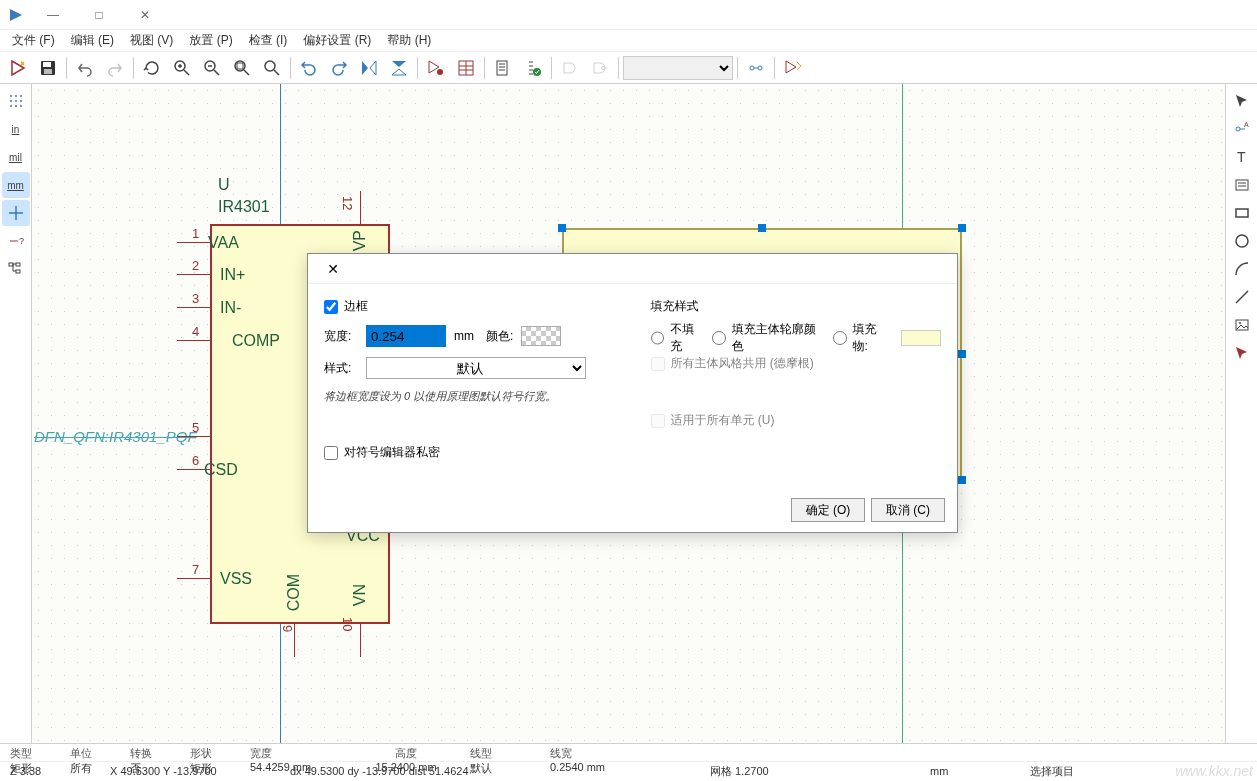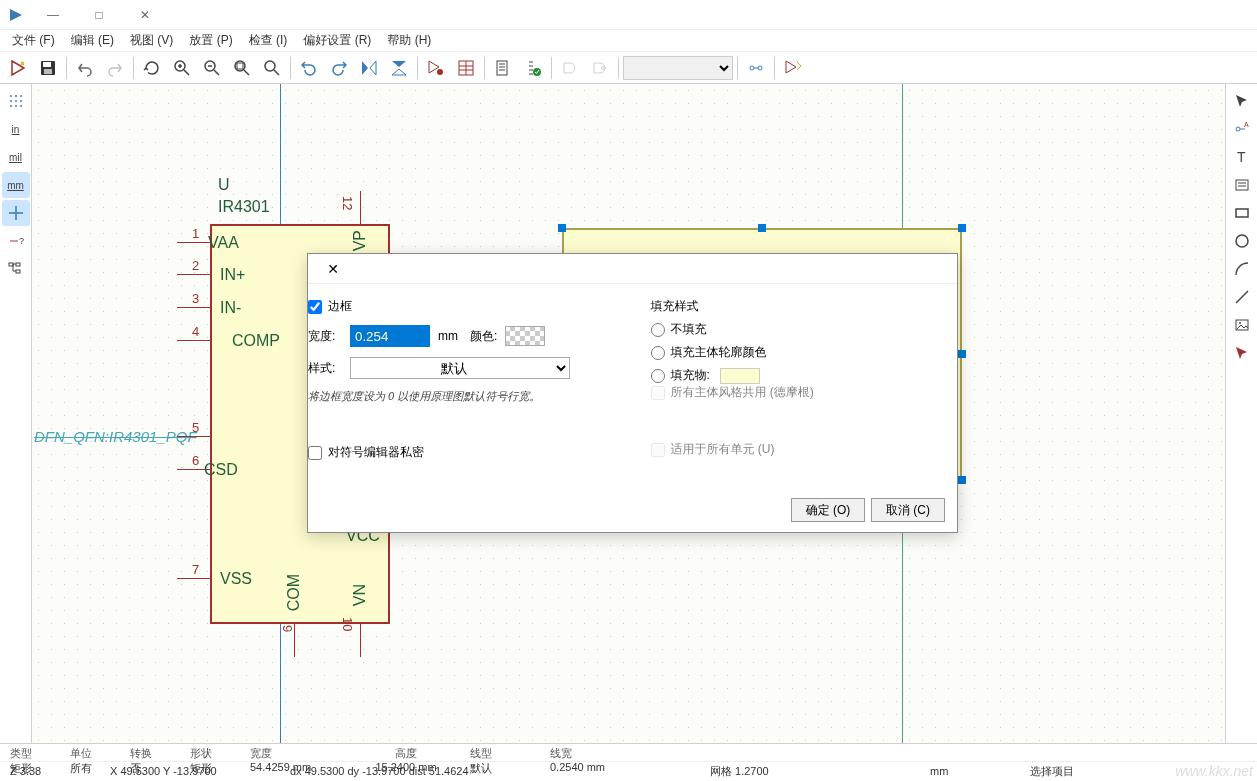--- a/index.html
+++ b/index.html
@@ -27,32 +27,32 @@
 .status-row1 { display: flex; height: 18px; padding: 2px 6px; gap: 0; border-bottom: 1px solid #eee; }
 .status-row2 { display: flex; height: 18px; padding: 2px 6px; align-items: center; }
 .status-cell { padding: 0 4px; }
 .status-hdr { color: #555; }
 .sc1 { width: 60px; } .sc2 { width: 60px; } .sc3 { width: 60px; } .sc4 { width: 60px; } .sc5 { width: 100px; } .sc6 { width: 120px; text-align: center; } .sc7 { width: 80px; } .sc8 { width: 80px; }
 .sr2a { width: 100px; } .sr2b { width: 180px; } .sr2c { width: 280px; } .sr2d { width: 160px; } .sr2e { width: 100px; } .sr2f { }
 .dialog { position: absolute; left: 307px; top: 253px; width: 651px; height: 280px; background: #fff; border: 1px solid #888; box-shadow: 0 4px 16px rgba(0,0,0,0.2); z-index: 100; }
 .dialog-title { height: 30px; display: flex; align-items: center; padding: 0 10px; border-bottom: 1px solid #eee; }
 .dialog-title-text { flex: 1; font-size: 12px; }
 .dialog-close { width: 30px; height: 30px; display: flex; align-items: center; justify-content: center; cursor: pointer; font-size: 14px; }
-.dialog-body { padding: 14px 0; display: flex; gap: 36px; }
+.dialog-body { padding: 14px 16px; display: flex; gap: 36px; }
 .dialog-col { flex: 1; }
 .chk-row { display: flex; align-items: center; gap: 6px; margin-bottom: 10px; }
 .chk-row input { width: 14px; height: 14px; }
 .form-row { display: flex; align-items: center; gap: 8px; margin-bottom: 10px; }
 .form-label { width: 34px; text-align: left; }
-.form-input { width: 80px; height: 22px; border: 1px solid #0078d4; padding: 0 4px; background: #0078d4; color: #fef9c3; }
+.form-input { width: 80px; height: 22px; border: 1px solid #0078d4; padding: 0 4px; background: #0078d4; color: #000000; }
 .form-input.sel { background: #fff; color: #000; border: 1px solid #aaa; width: 220px; height: 22px; text-align: center; }
 .form-unit { width: 24px; }
 .color-swatch { width: 40px; height: 20px; border: 1px solid #aaa; background: repeating-conic-gradient(#ccc 0% 25%, #fff 0% 50%) 50% / 10px 10px; }
 .hint-text { font-style: italic; color: #444; font-size: 11px; margin-top: 6px; }
-.radio-group { display: flex; flex-direction: column; gap: 6px; margin-top: 6px; }
+.radio-group { display: flex; gap: 6px; margin-top: 6px; }
 .radio-row { display: flex; align-items: center; gap: 6px; }
 .radio-row input { width: 14px; height: 14px; }
 .fill-swatch { width: 40px; height: 16px; background: #fdfcce; border: 1px solid #ccc; margin-left: 4px; }
 .dialog-footer { position: absolute; bottom: 10px; right: 12px; display: flex; gap: 6px; }
 .dlg-btn { min-width: 74px; height: 24px; border: 1px solid #999; background: #f0f0f0; cursor: pointer; font-size: 12px; padding: 0 8px; }
 .symbol-body { position: absolute; left: 178px; top: 140px; width: 180px; height: 400px; background: #fdfcce; border: 2px solid #a03030; }
 .pin-text { position: absolute; color: #205e3b; font-size: 16px; }
 .pin-num { position: absolute; color: #a03030; font-size: 13px; }
 .pin-line { position: absolute; background: #a03030; }
 .ref-text { position: absolute; color: #205e3b; font-size: 16px; }

